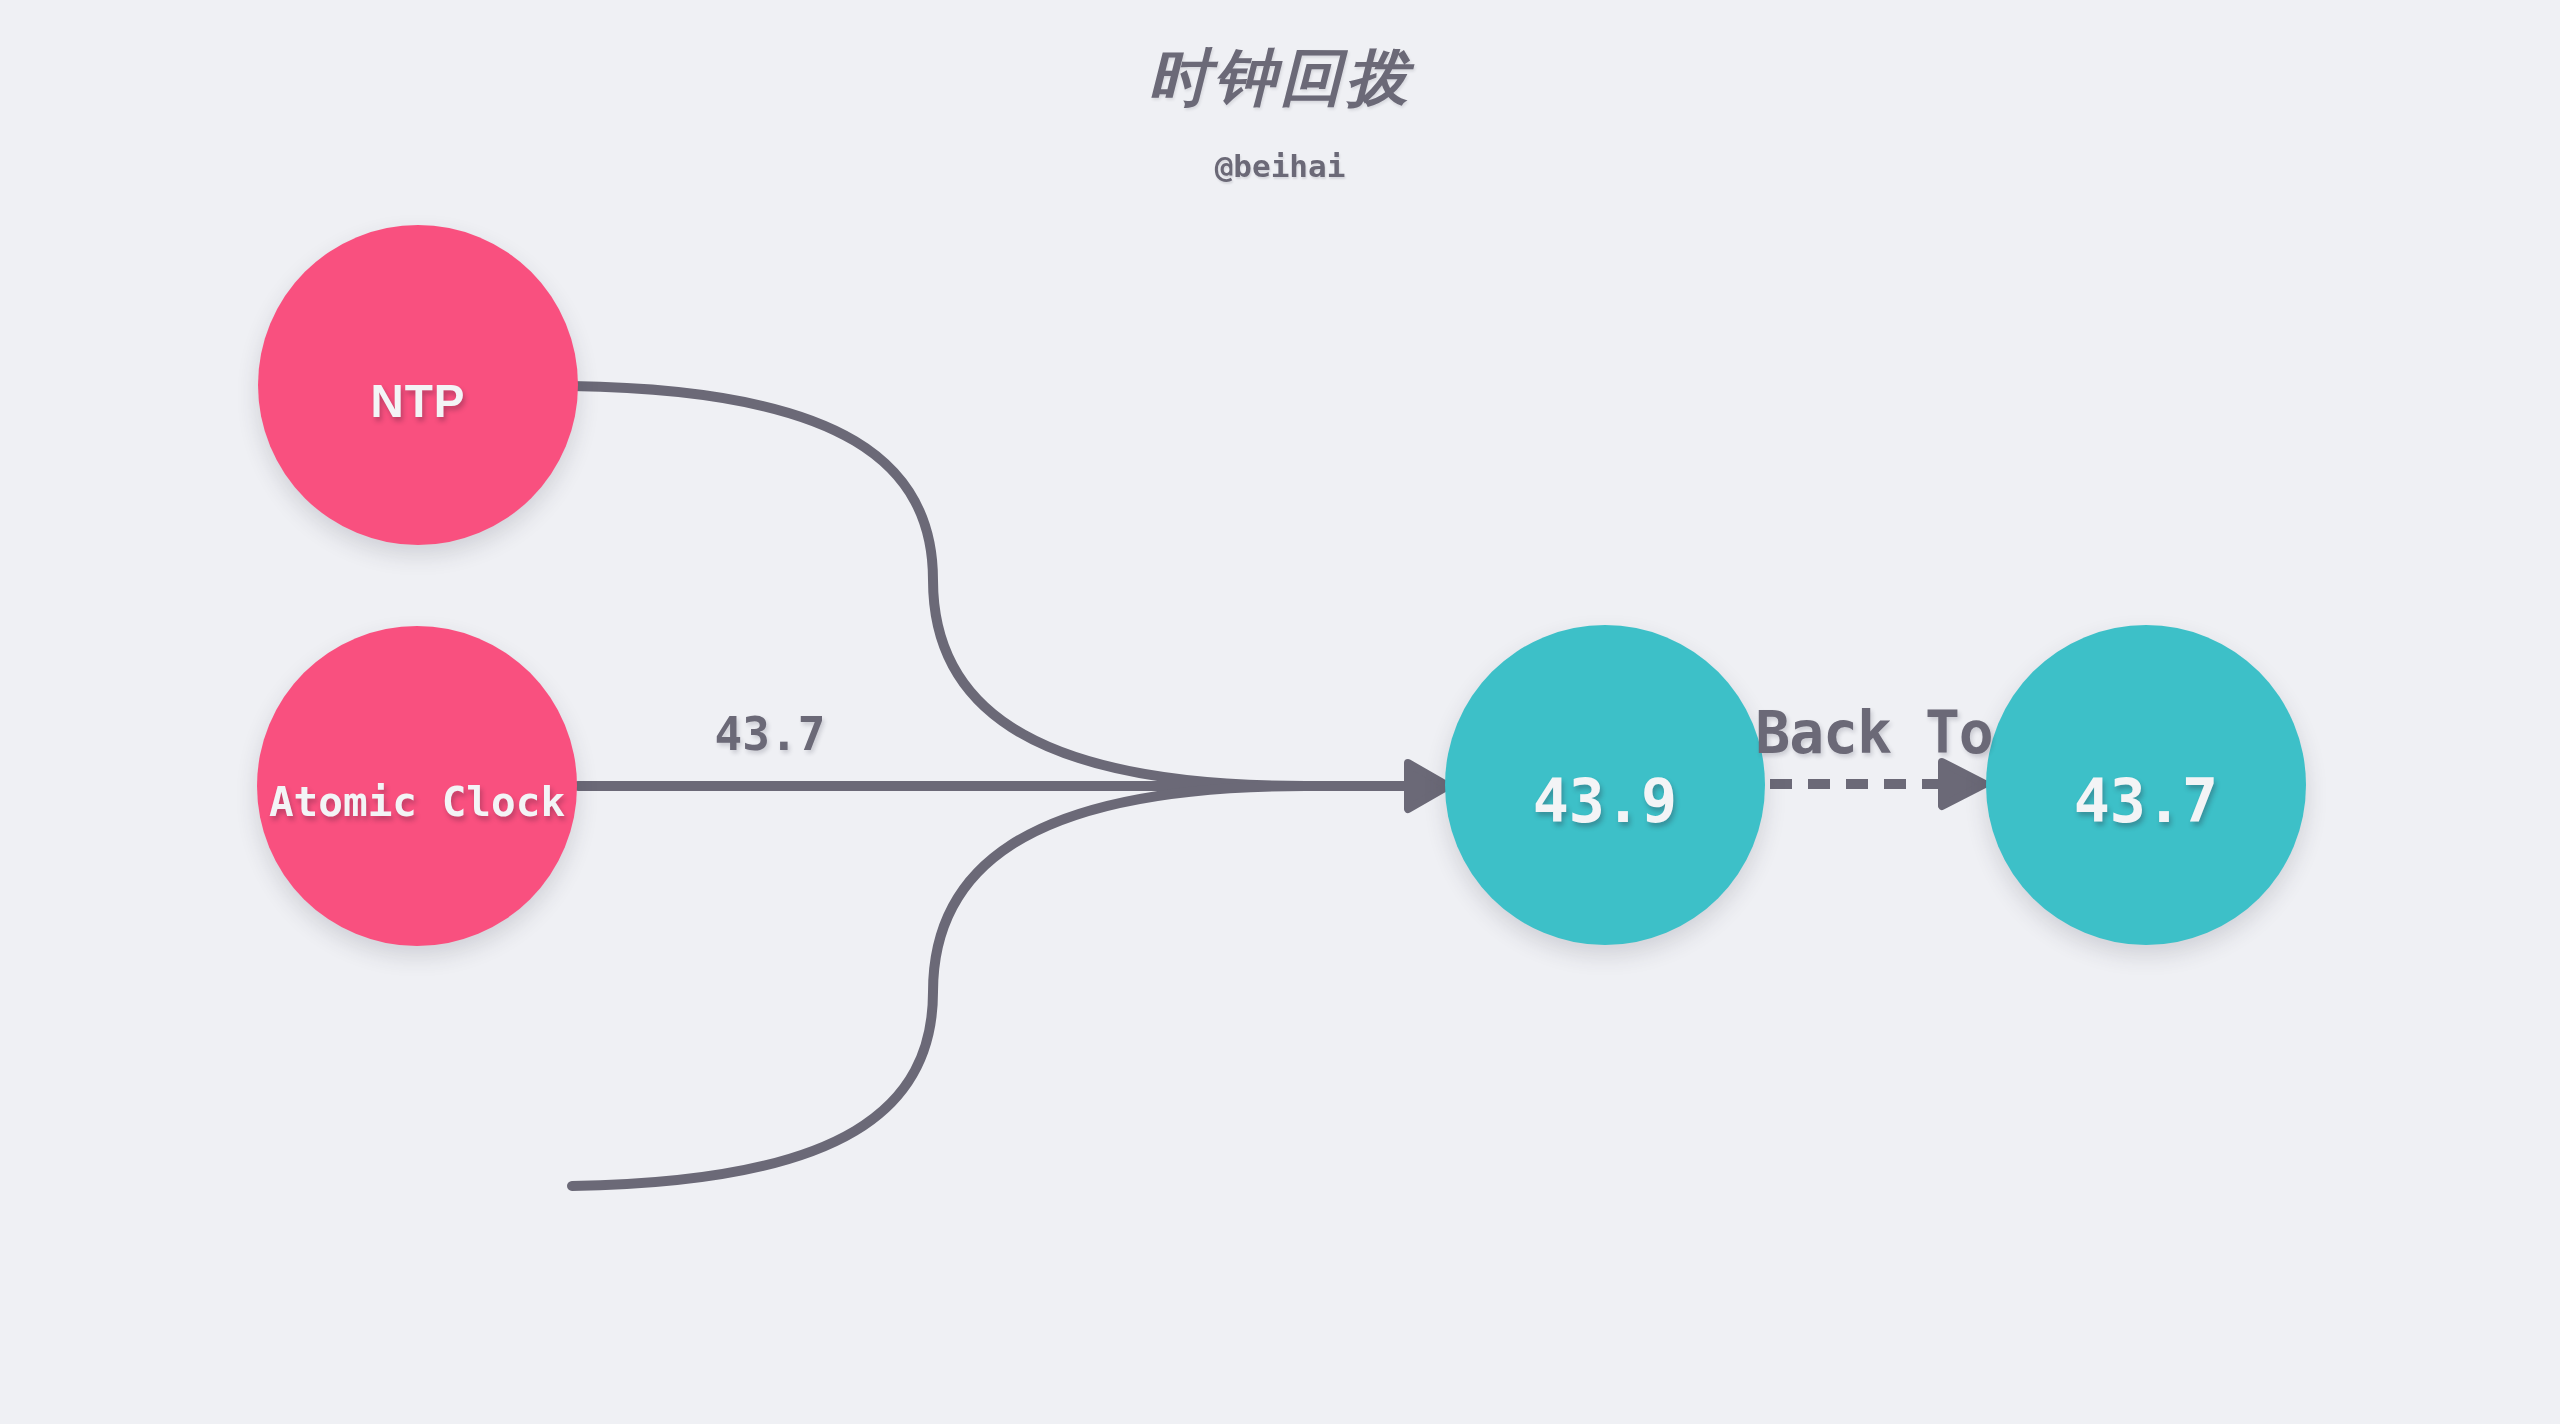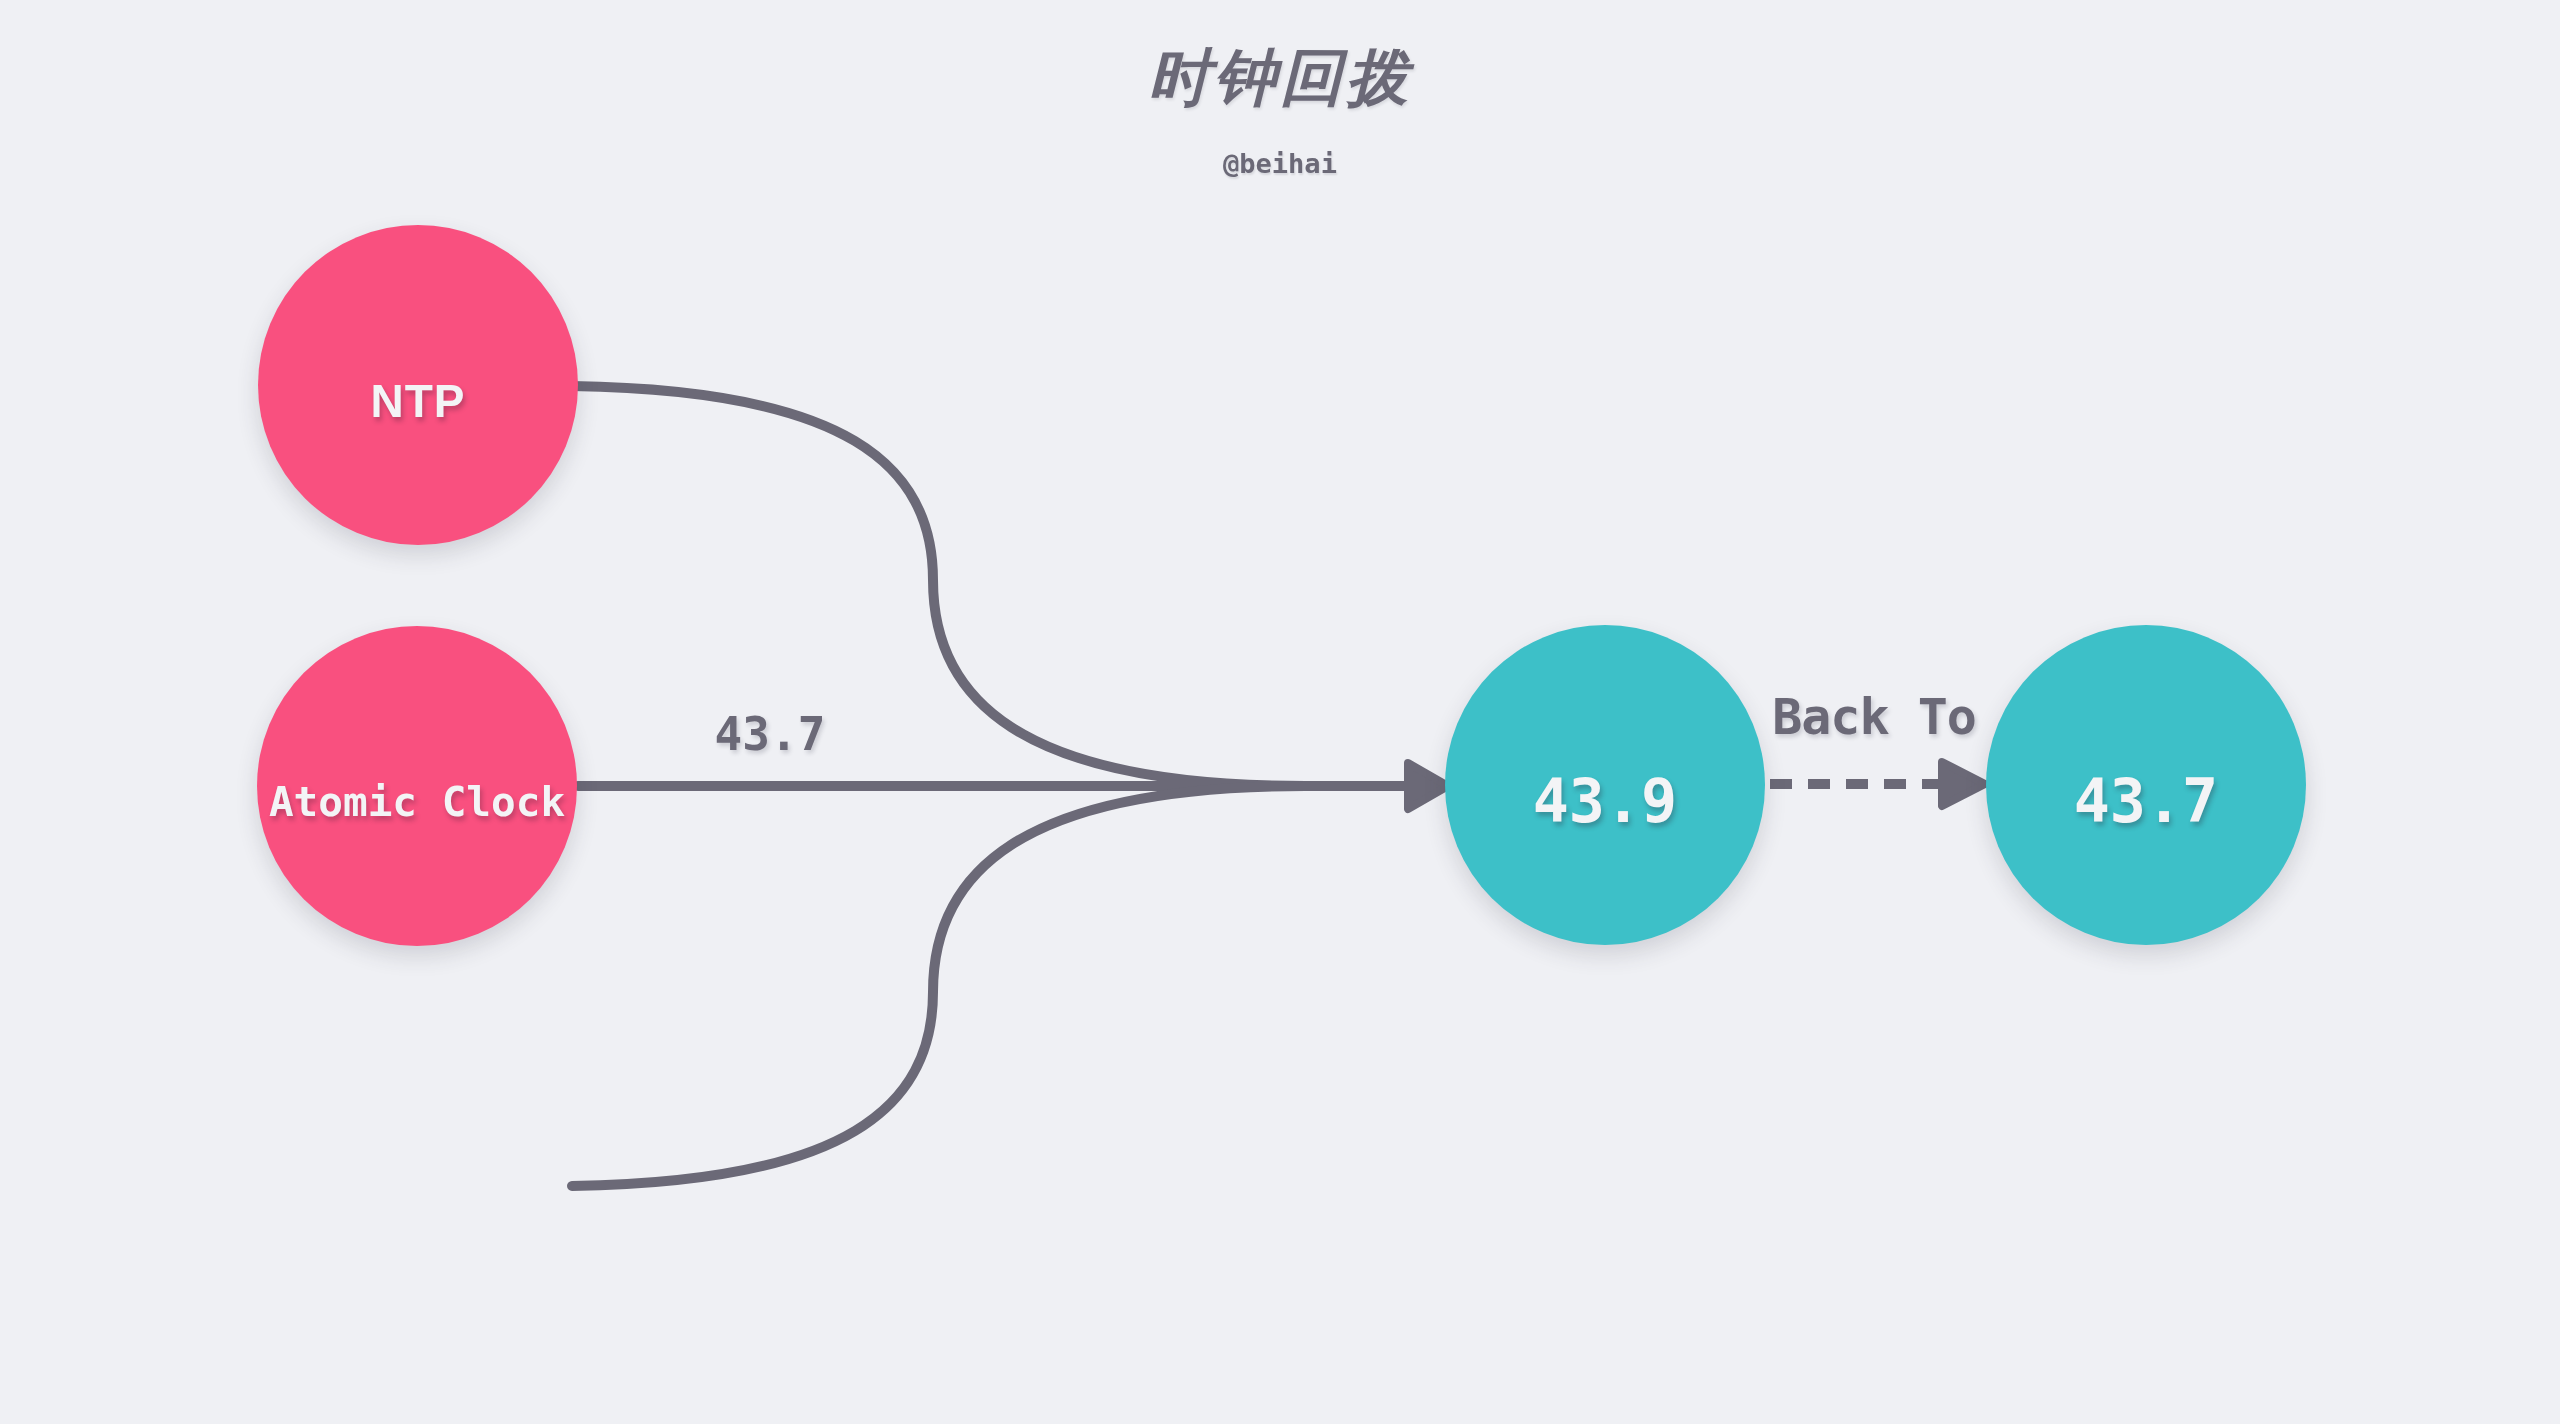--- a/index.html
+++ b/index.html
@@ -33,21 +33,21 @@
     letter-spacing:4px;
     color:var(--label-text);
     text-shadow:1px 2px 3px rgba(40,40,60,0.12);
   }
   .diagram-author{
     position:absolute;
     left:0;right:0;top:148px;
     text-align:center;
     font-family:"DejaVu Sans Mono", monospace;
     font-weight:700;
-    font-size:27px;
+    font-size:31px;
     color:var(--label-text);
     text-shadow:1px 2px 2px rgba(40,40,60,0.12);
   }
   svg.edges{
     position:absolute;left:0;top:0;
     width:2560px;height:1424px;
   }
   svg.edges path{
     fill:none;
     stroke:var(--edge);
@@ -101,21 +101,21 @@
     position:absolute;
     transform:translate(-50%,-50%);
     font-family:"DejaVu Sans Mono", monospace;
     font-weight:700;
     color:var(--label-text);
     text-shadow:2px 3px 4px rgba(40,40,60,0.18);
     white-space:nowrap;
     line-height:1;
   }
   .edge-label.weight-label{left:770px;top:734px;font-size:46px;}
-  .edge-label.backto-label{left:1874px;top:717px;font-size:50px;letter-spacing:-1px;}
+  .edge-label.backto-label{left:1874px;top:733px;font-size:58px;letter-spacing:-1px;}
   
   .node-ntp{left:258px;top:225px;}
   .node-atomic{left:257px;top:626px;}
   .node-gps{left:257px;top:1028px;}
   .node-merged{left:1445px;top:625px;}
   .node-rollback{left:1986px;top:625px;}
 </style>
 </head>
 <body>
 

